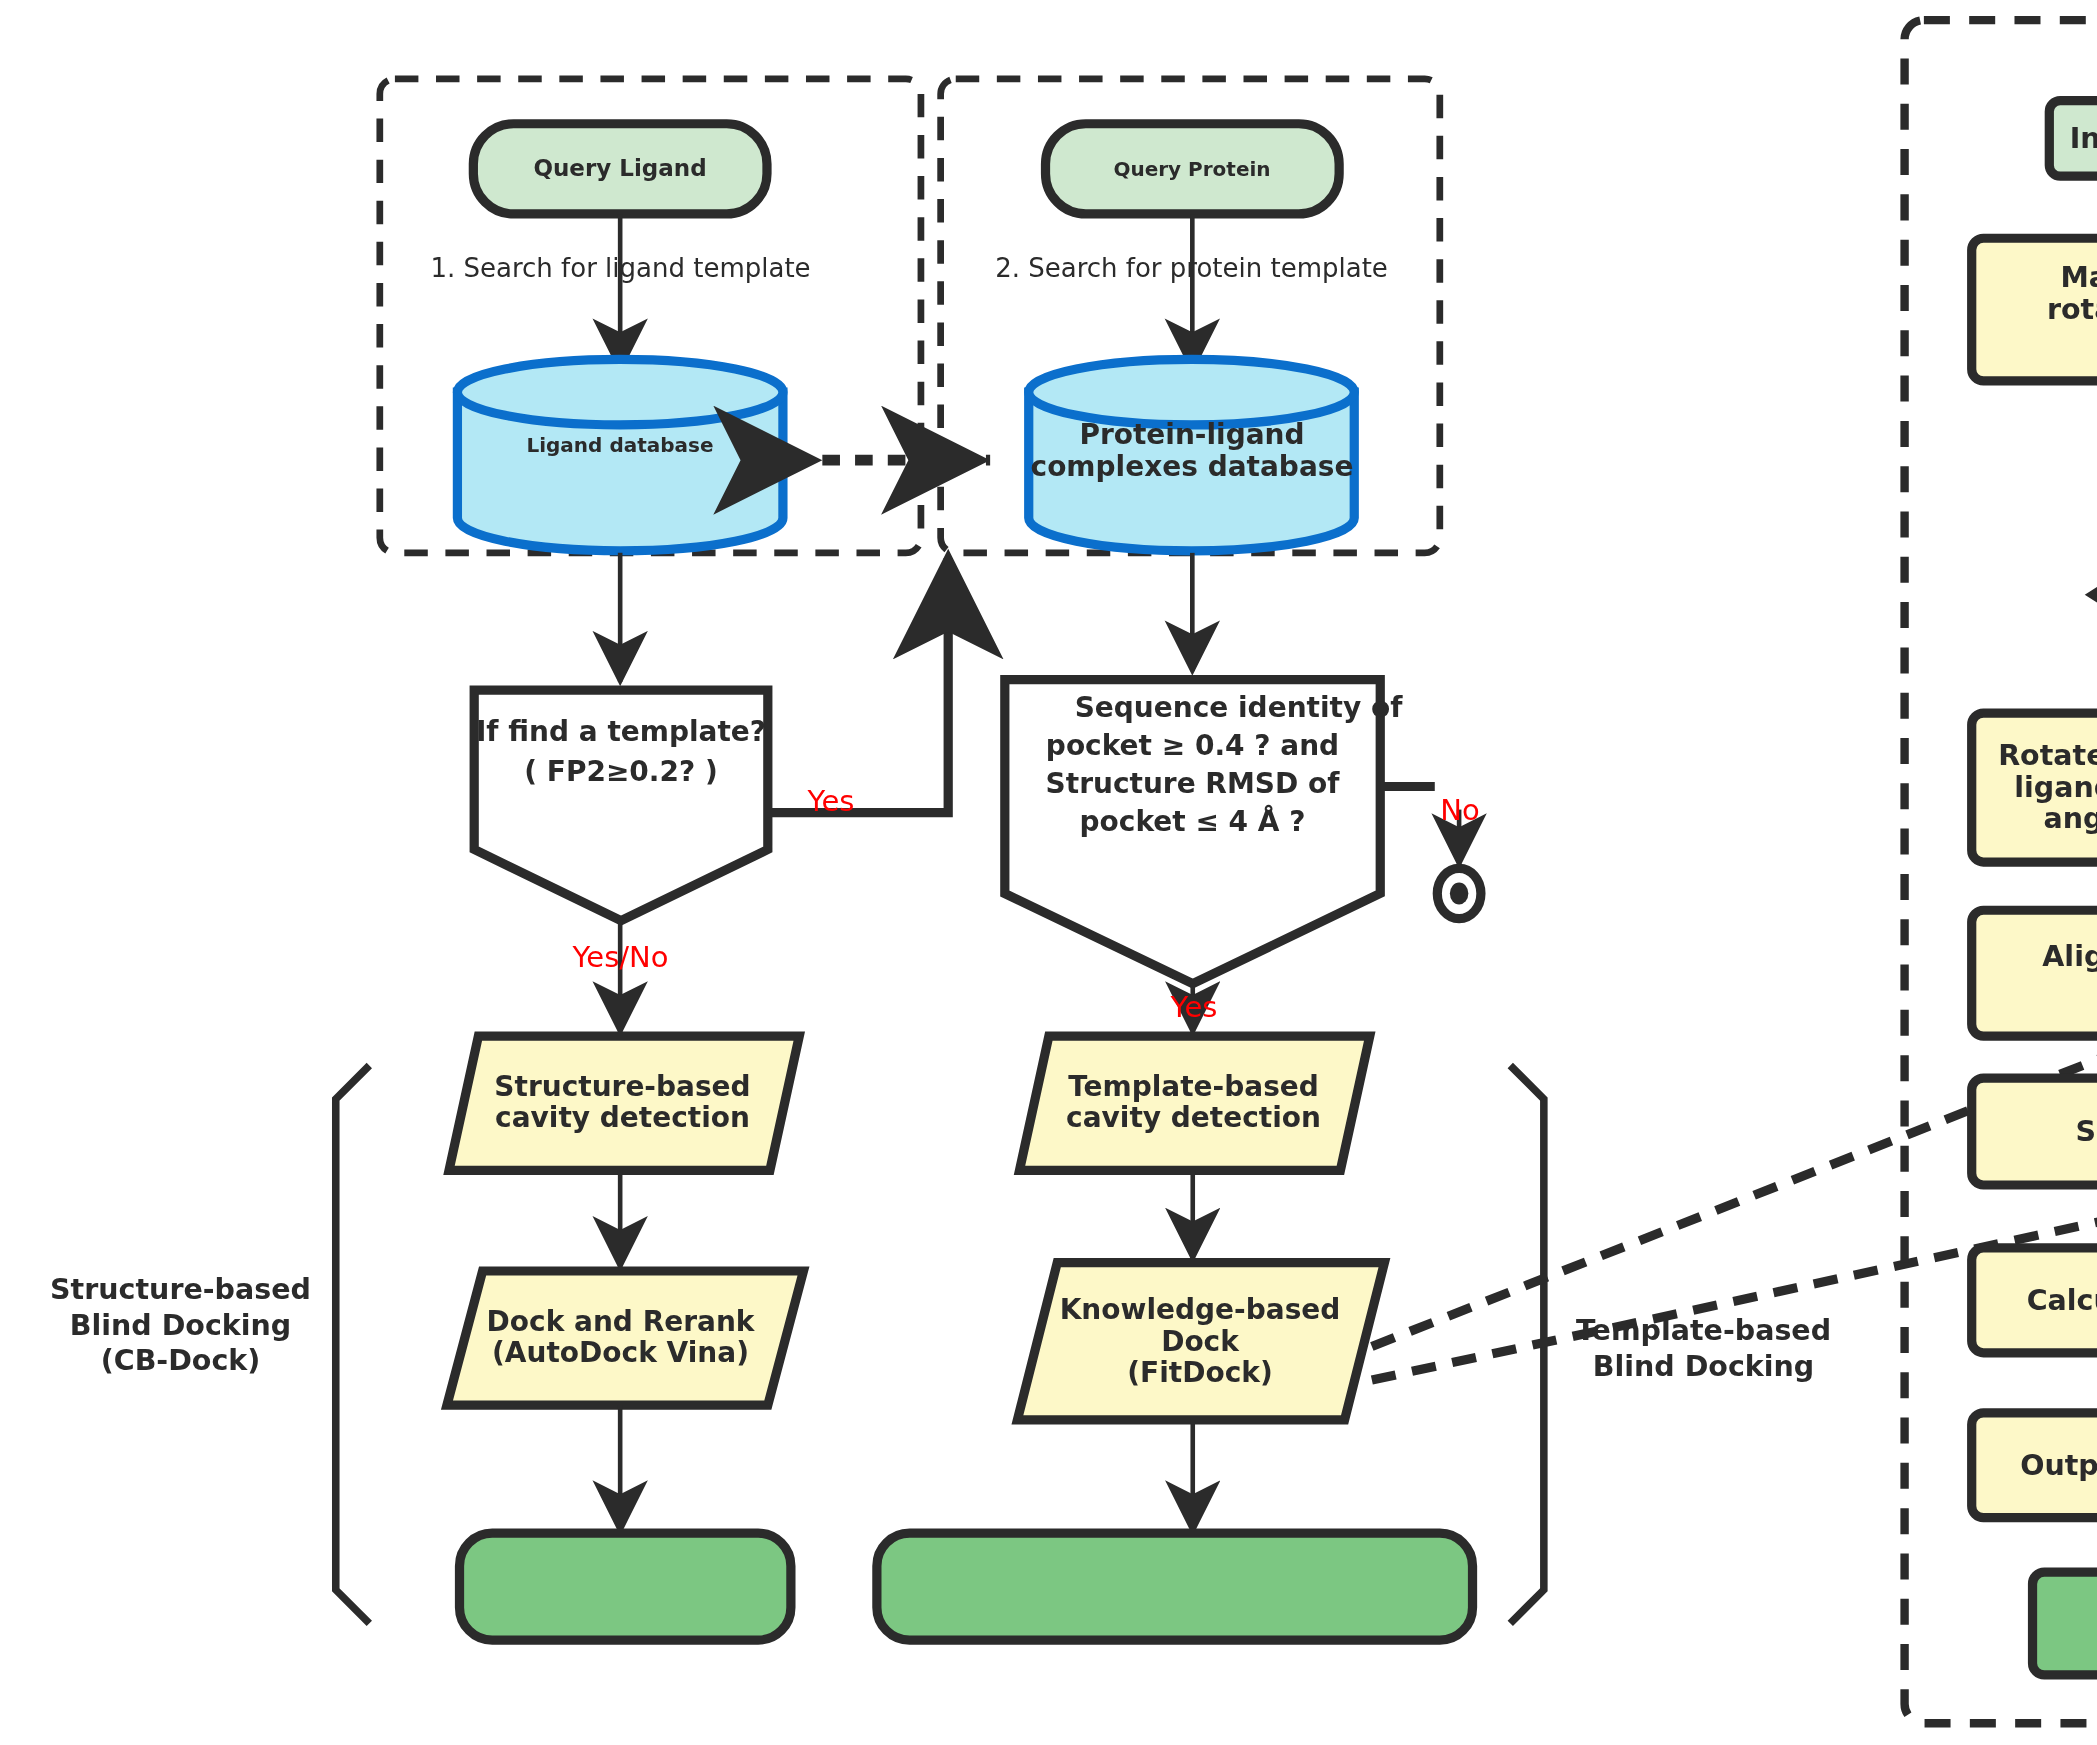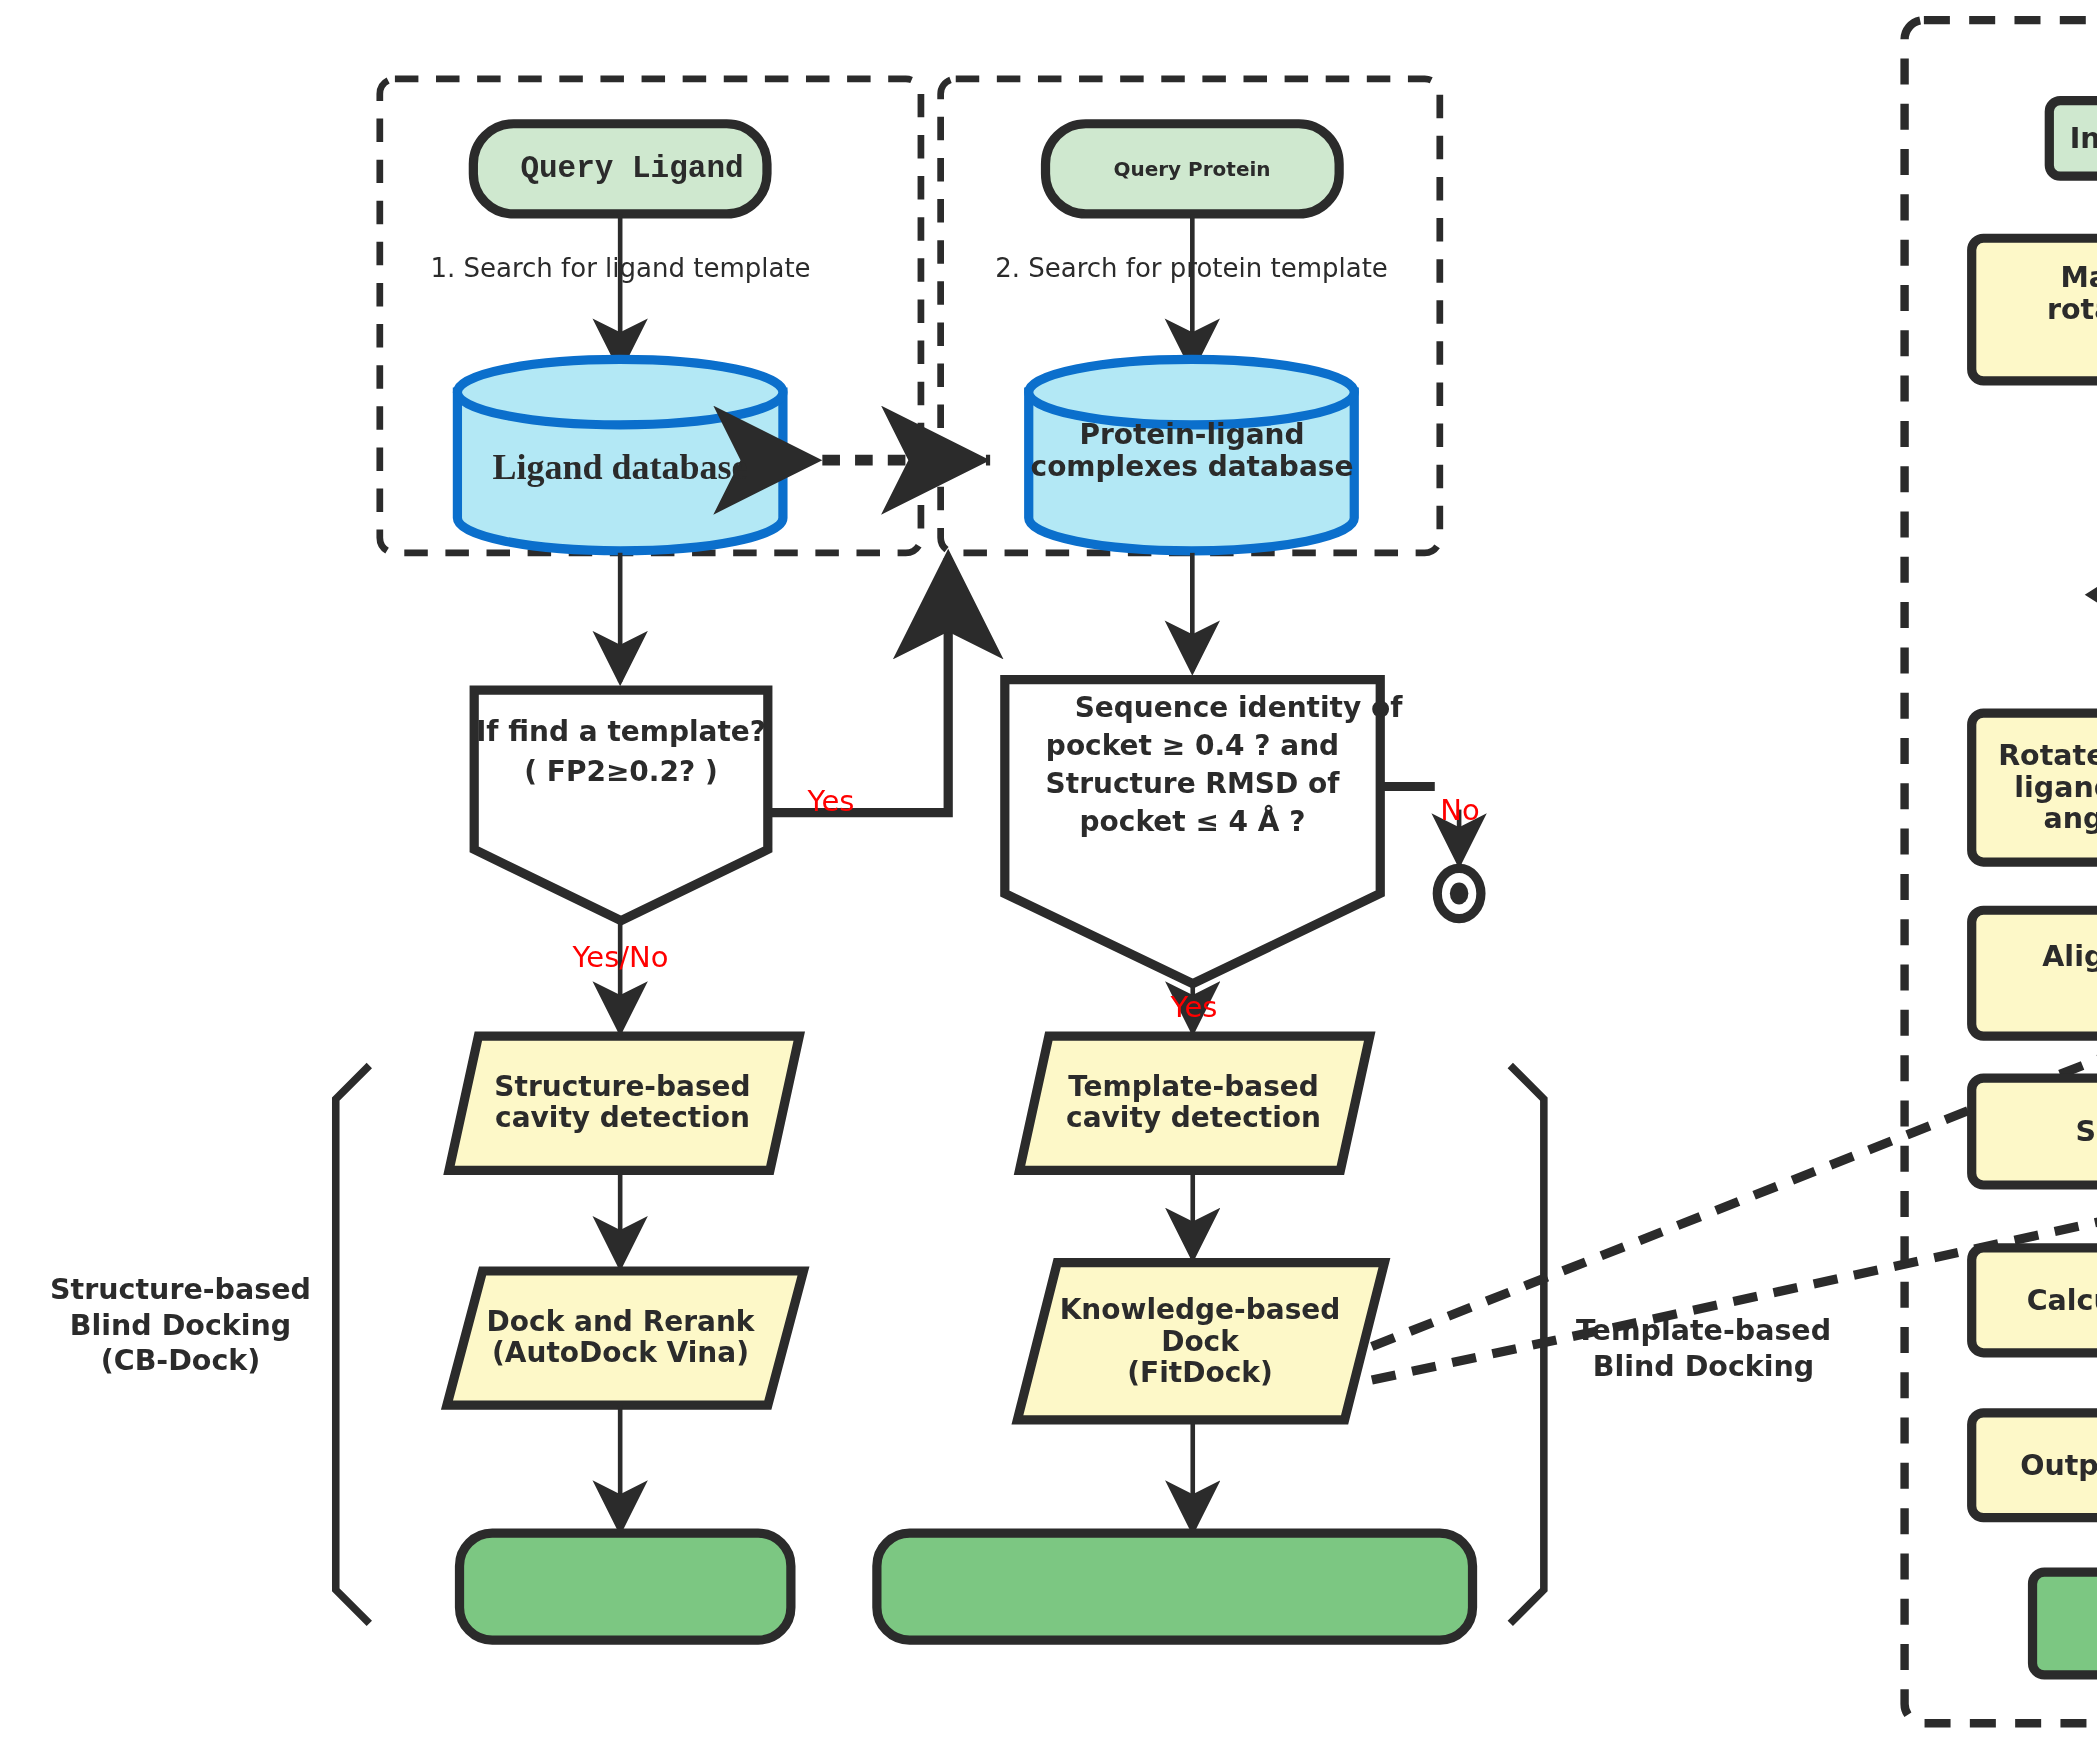--- a/index.html
+++ b/index.html
@@ -131,25 +131,25 @@
 
     <rect x="4700" y="2975" width="1870" height="250" rx="28" fill="#fdf8c8" stroke="#2b2b2b" stroke-width="22"></rect>
     <line x1="5632" y1="3225" x2="5632" y2="3365" stroke="#2b2b2b" stroke-width="11" marker-end="url(#arrow)"></line>
 
     <rect x="4700" y="3368" width="1870" height="250" rx="28" fill="#fdf8c8" stroke="#2b2b2b" stroke-width="22"></rect>
     <line x1="5632" y1="3618" x2="5632" y2="3745" stroke="#2b2b2b" stroke-width="11" marker-end="url(#arrow)"></line>
 
     <rect x="4845" y="3748" width="1580" height="245" rx="28" fill="#7cc782" stroke="#2b2b2b" stroke-width="22"></rect>
   </svg>
 
-  <div class="nodetext" style="left:485px;top:124px;width:294px;height:90px;font-size:31px;font-family:Liberation Mono, monospace;">Query Ligand</div>
+  <div class="nodetext" style="left:473px;top:124px;width:294px;height:90px;font-size:23px;">Query Ligand</div>
 
   <div class="nodetext plain" style="left:419px;top:252px;width:403px;height:34px;font-size:26px;">1. Search for ligand template</div>
 
-  <div class="nodetext" style="left:457px;top:446px;width:326px;height:42px;font-size:36px;font-family:Liberation Serif, serif;">Ligand database</div>
+  <div class="nodetext" style="left:457px;top:424px;width:326px;height:42px;font-size:20px;">Ligand database</div>
 
   <div class="nodetext" style="left:1045px;top:124px;width:294px;height:90px;font-size:20px;">Query Protein</div>
 
   <div class="nodetext plain" style="left:990px;top:252px;width:403px;height:34px;font-size:26px;">2. Search for protein template</div>
 
   <div class="nodetext" style="left:1029px;top:415px;width:326px;height:71px;font-size:28px;">Protein-ligand
 complexes database</div>
 
   <div class="nodetext" style="left:474px;top:715px;width:294px;height:34px;font-size:28px;">If find a template?</div>
   <div class="nodetext" style="left:474px;top:755px;width:294px;height:34px;font-size:28px;">( FP2≥0.2? )</div>

